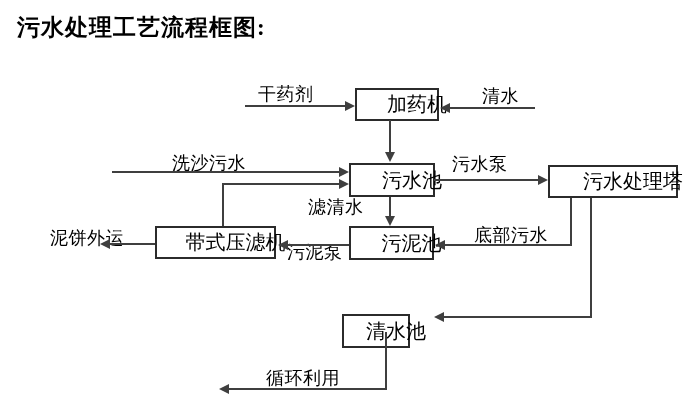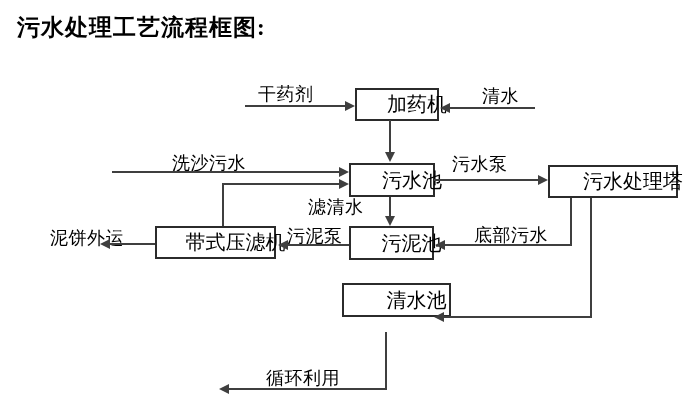--- a/index.html
+++ b/index.html
@@ -45,21 +45,21 @@
 
 <div class="canvas">
 
   <div class="title">污水处理工艺流程框图:</div>
 
   <div class="node" style="left:355px;top:88px;width:84px;height:33px;">加药机</div>
   <div class="node" style="left:349px;top:163px;width:86px;height:34px;">污水池</div>
   <div class="node" style="left:548px;top:165px;width:130px;height:33px;">污水处理塔</div>
   <div class="node" style="left:349px;top:226px;width:85px;height:34px;">污泥池</div>
   <div class="node" style="left:155px;top:226px;width:121px;height:33px;">带式压滤机</div>
-  <div class="node" style="left:342px;top:283px;width:109px;height:34px;text-align:right;">清水池</div>
+  <div class="node" style="left:342px;top:314px;width:68px;height:34px;text-align:right;">清水池</div>
 
   <div class="elabel" style="left:258px;top:82px;">干药剂</div>
   <div class="hline" style="left:245px;top:105px;width:100px;"></div>
   <div class="ah r" style="left:345px;top:101px;"></div>
 
   <div class="elabel" style="left:482px;top:84px;">清水</div>
   <div class="hline" style="left:450px;top:107px;width:85px;"></div>
   <div class="ah l" style="left:440px;top:103px;"></div>
 
   <div class="vline" style="left:389px;top:120px;height:32px;"></div>
@@ -74,21 +74,21 @@
   <div class="ah r" style="left:339px;top:179px;"></div>
   <div class="elabel" style="left:260px;top:195px;margin-left:48px;">滤清水</div>
 
   <div class="elabel" style="left:452px;top:152px;">污水泵</div>
   <div class="hline" style="left:434px;top:179px;width:104px;"></div>
   <div class="ah r" style="left:538px;top:175px;"></div>
 
   <div class="vline" style="left:389px;top:197px;height:19px;"></div>
   <div class="ah d" style="left:385px;top:216px;"></div>
 
-  <div class="elabel" style="left:287px;top:224px;text-align:right;">污泥泵</div>
+  <div class="elabel" style="left:287px;top:240px;text-align:right;">污泥泵</div>
   <div class="ah l" style="left:278px;top:240px;"></div>
   <div class="hline" style="left:288px;top:244px;width:61px;"></div>
 
   <div class="elabel" style="left:474px;top:223px;">底部污水</div>
   <div class="vline" style="left:570px;top:198px;height:48px;"></div>
   <div class="hline" style="left:445px;top:244px;width:127px;"></div>
   <div class="ah l" style="left:435px;top:240px;"></div>
 
   <div class="vline" style="left:590px;top:198px;height:120px;"></div>
   <div class="hline" style="left:444px;top:316px;width:148px;"></div>

